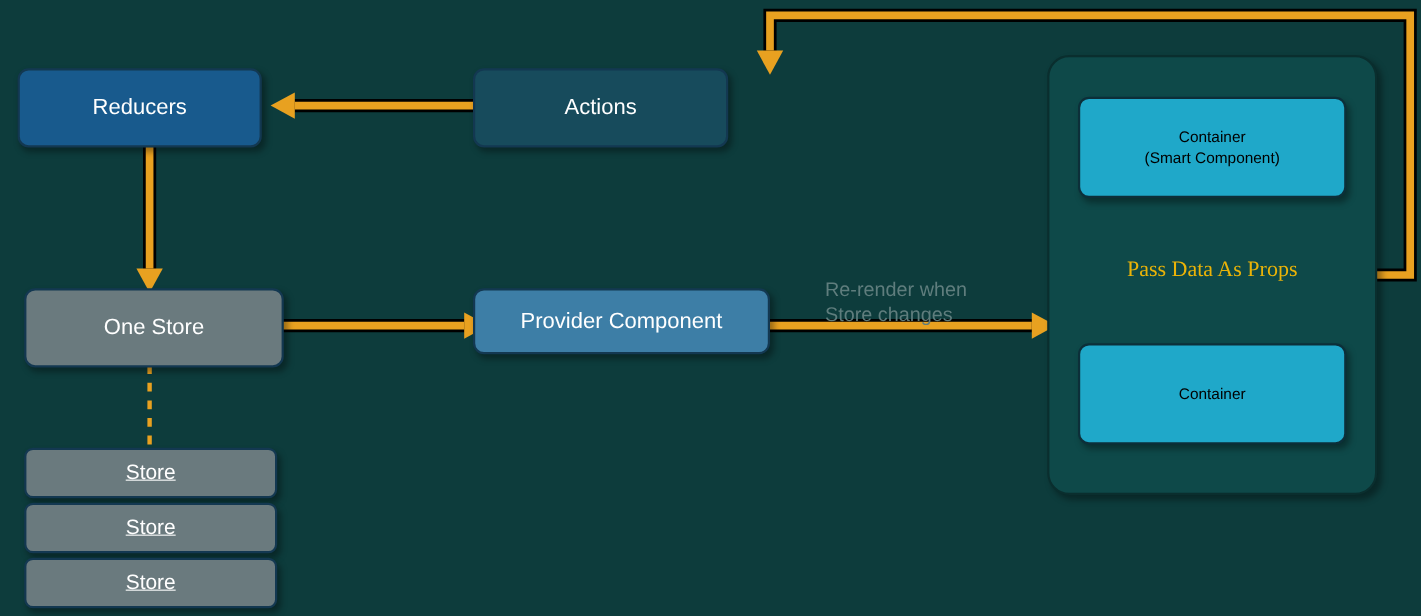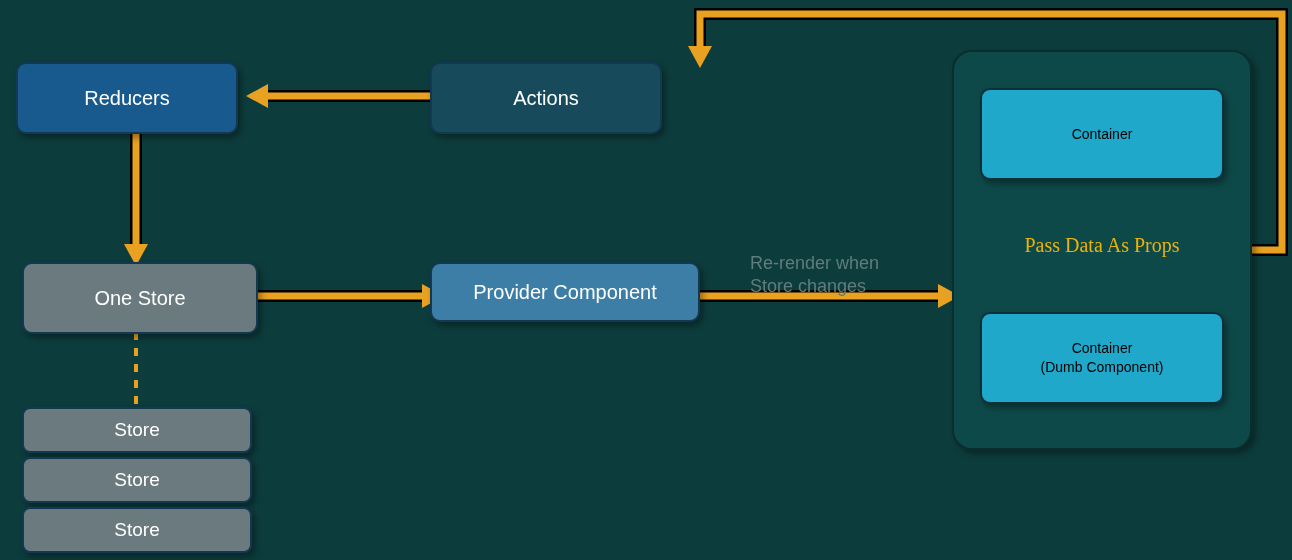--- a/index.html
+++ b/index.html
@@ -21,21 +21,21 @@
     font-size: 20px;
     text-align: center;
     line-height: 1.35;
     padding: 4px 8px;
     box-shadow: 3px 4px 6px rgba(0,0,0,.35);
   }
   .reducers   { background:#185a8d; border:2px solid #133851; }
   .actions    { background:#174b5c; border:2px solid #133851; }
   .onestore   { background:#6a7a7e; border:2px solid #133851; }
   .provider   { background:#3d7ea6; border:2px solid #133851; }
-  .ministore  { background:#6a7a7e; border:2px solid #133851; font-size:19px; }
+  .ministore  { background:#6a7a7e; border:2px solid #133851; font-size:19px;text-decoration:underline; }
   .panel {
     position:absolute;
     background:#0e4949;
     border:2px solid #0a2e2e;
     border-radius:20px;
     box-shadow: 4px 4px 6px rgba(0,0,0,.35);
   }
   .smart, .dumb {
     background:#1fa8c9;
     border:2px solid #0c2f39;
@@ -126,28 +126,28 @@
 </div>
 <div class="node ministore" style="left:22px; top:507px; width:230px; height:46px; border-radius:8px;">
   <span>Store</span>
 </div>
 
 <div class="panel" style="left:952px; top:50px; width:300px; height:400px;"></div>
 
 <div class="node smart" style="left:980px; top:88px; width:244px; height:92px;">
   <span>
     <span>Container</span><br>
+    <span>(Smart Component)</span>
   </span>
 </div>
 
 <div class="props-label" style="left:992px; top:234px;">Pass Data As Props</div>
 
 <div class="node dumb" style="left:980px; top:312px; width:244px; height:92px;">
   <span>
     <span>Container</span><br>
-    <span>(Dumb Component)</span>
   </span>
 </div>
 
 <div class="rerender-label" style="left:750px; top:252px;">
   <span>Re-render when</span><br>
   <span>Store changes</span>
 </div>
 
 </body></html>

